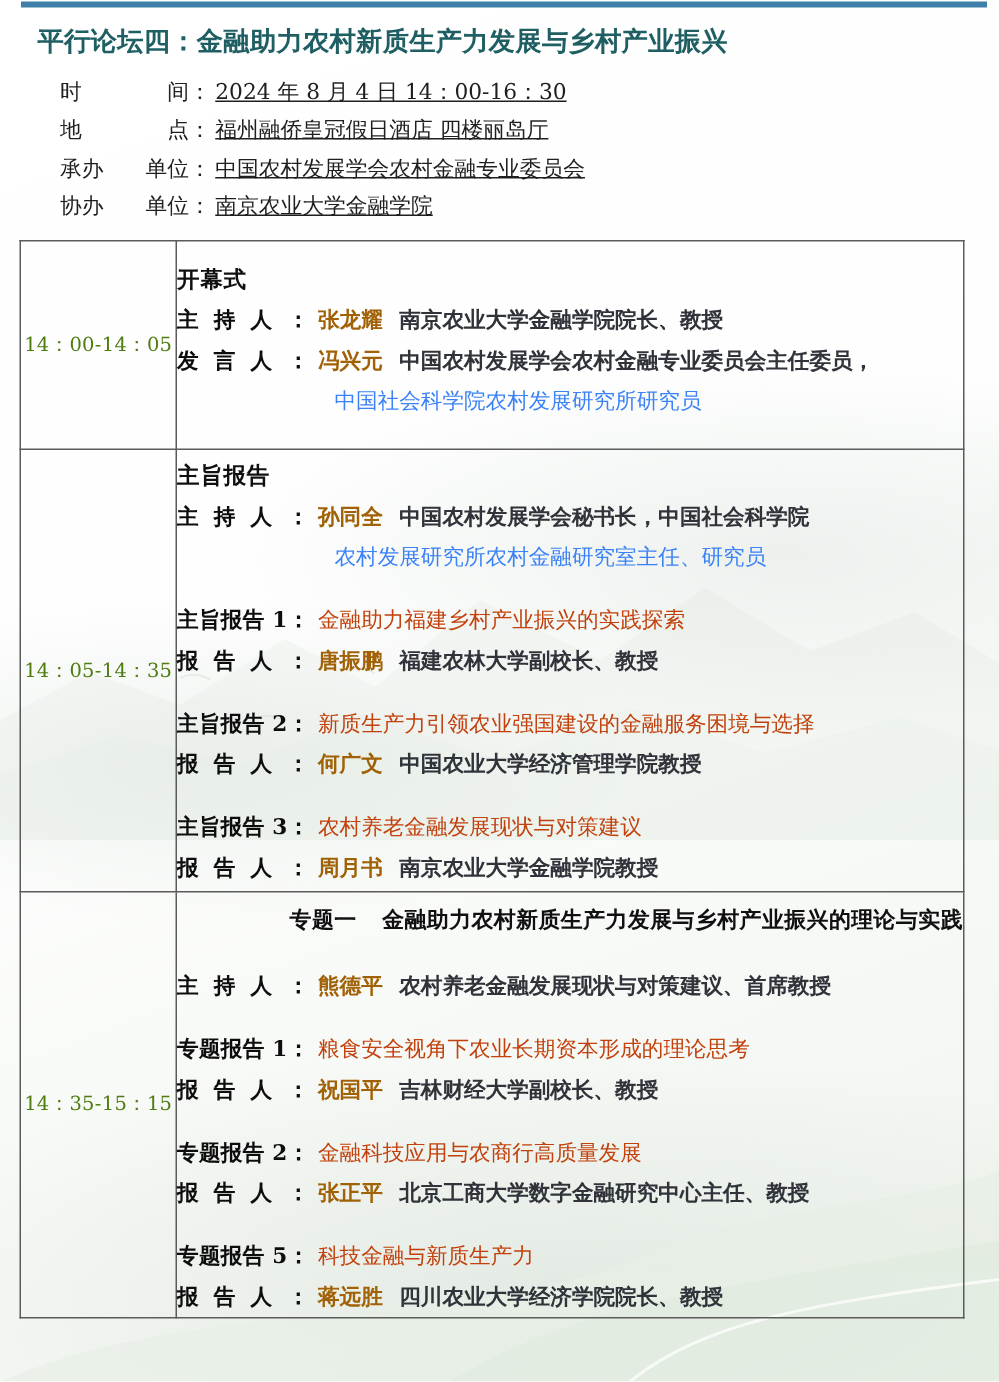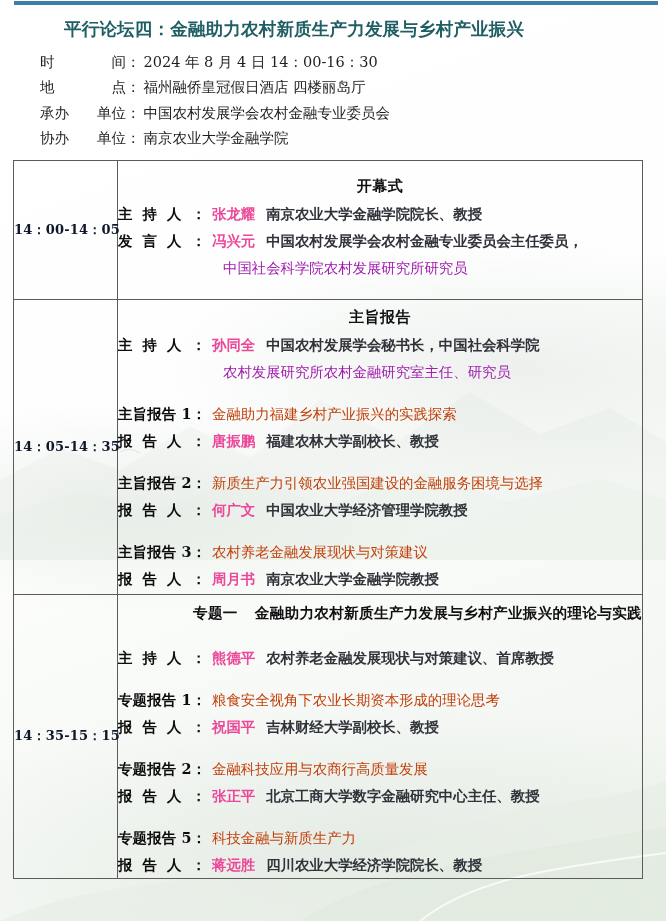--- a/index.html
+++ b/index.html
@@ -53,26 +53,26 @@
 
   #page {
     position: relative;
     z-index: 2;
     padding: 0;
   }
 
   
   .doc-title {
     margin: 0;
-    padding: 18px 0 0 64px;
+    padding: 18px 0 0 25px;
     font-size: 17.5px;
     font-weight: bold;
     letter-spacing: 0.2px;
     color: #1f5f63;
-    font-family: Liberation Serif, serif;
+    font-family: Liberation Mono, monospace;
     line-height: 1.3;
   }
   .meta-list {
     padding: 9px 0 0 40px;
   }
   .meta-row {
     display: flex;
     align-items: baseline;
     font-size: 14.5px;
     line-height: 1;
@@ -82,53 +82,52 @@
   .meta-label {
     width: 86px;
     flex: none;
     display: flex;
     justify-content: space-between;
     letter-spacing: 0;
     white-space: nowrap;
   }
   .meta-label.wide { letter-spacing: 0; justify-content: space-between; }
   .meta-colon { margin: 0 3px 0 0; }
-  .meta-value { white-space: nowrap; }
+  .meta-value { white-space: nowrap; text-decoration: underline; }
 
   
   table.agenda {
     position: relative;
     margin: 8px 0 0 13px;
     width: 630px;
     border-collapse: collapse;
     table-layout: fixed;
     background: transparent;
   }
   table.agenda td {
     border: 1.3px solid #5b5b5b;
     vertical-align: middle;
     padding: 0;
     background: transparent;
   }
   td.time-cell {
     width: 103px;
     text-align: center;
     font-size: 13px;
-    color: #0f172a;
+    color: #4d7c0f;
     white-space: nowrap;
     letter-spacing: 0.2px;
-    font-weight: bold;
   }
   td.body-cell {
     padding: 7px 10px 9px 10px;
     vertical-align: top;
   }
 
   .sec-head {
-    text-align: center;
+    text-align: left;
     font-weight: bold;
     font-size: 15px;
     padding: 4px 0 9px 0;
     color: #101010;
     letter-spacing: 0.5px;
   }
   .sec-head.topic {
     text-align: right;
     padding: 6px 0 26px 22px;
     font-size: 14.6px;
@@ -155,36 +154,36 @@
     margin-right: 6px;
   }
   .line .lbl.num {
     justify-content: flex-start;
     letter-spacing: 0.2px;
     margin-top: 15px;
   }
   .line .person {
     flex: none;
     font-weight: bold;
-    color: #ec4899;
+    color: #a16207;
     white-space: nowrap;
     margin-right: 11px;
   }
   .line .detail {
     color: #30333a;
     font-weight: bold;
   }
   .line .title-txt {
     color: #c2410c;
     font-weight: normal;
   }
   .cont-line {
     font-size: 14.4px;
     padding: 0 0 9px 105px;
-    color: #a21caf;
+    color: #3b82f6;
     line-height: 1.25;
   }
 </style>
 </head>
 <body>
 
 <div id="bg-wash"></div>
 
 <svg id="bg-ridge" viewBox="0 0 666 230" preserveAspectRatio="none">
   <path d="M0,150 L60,118 L120,140 L190,96 L250,128 L320,70 L400,110 L470,62 L540,104 L610,78 L666,112 L666,230 L0,230 Z" fill="#cfd9d0" opacity="0.30"></path>

